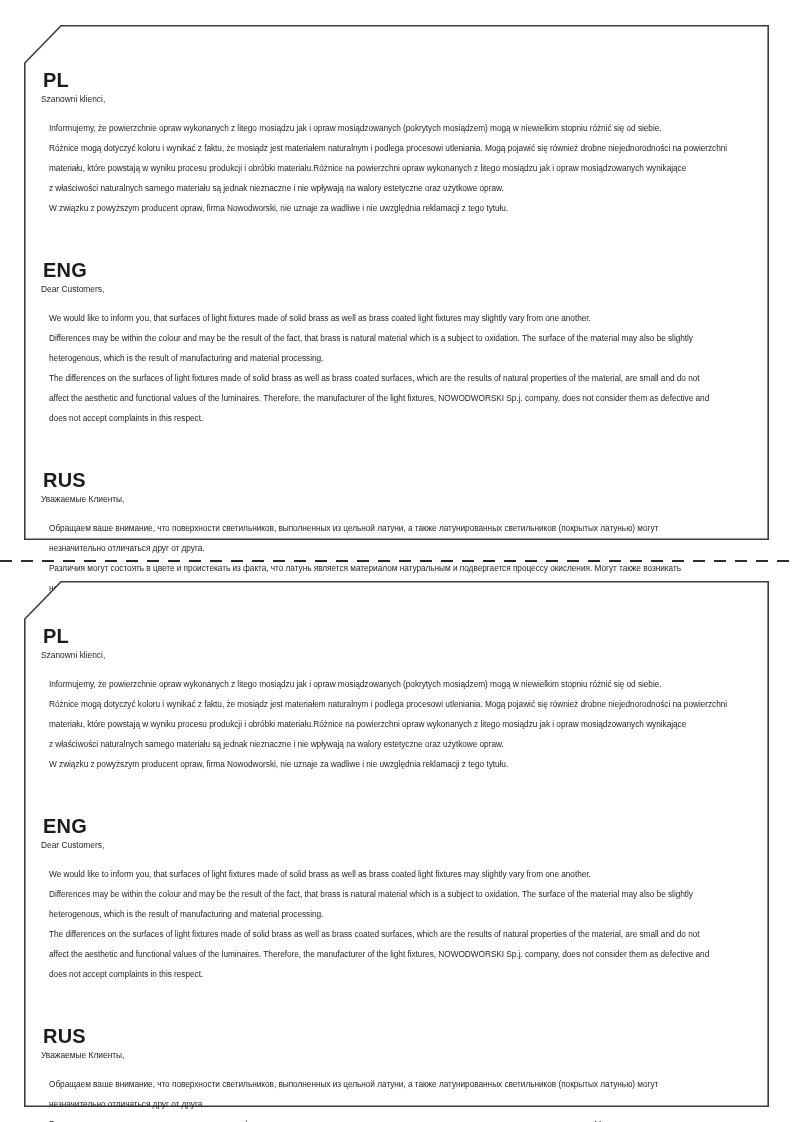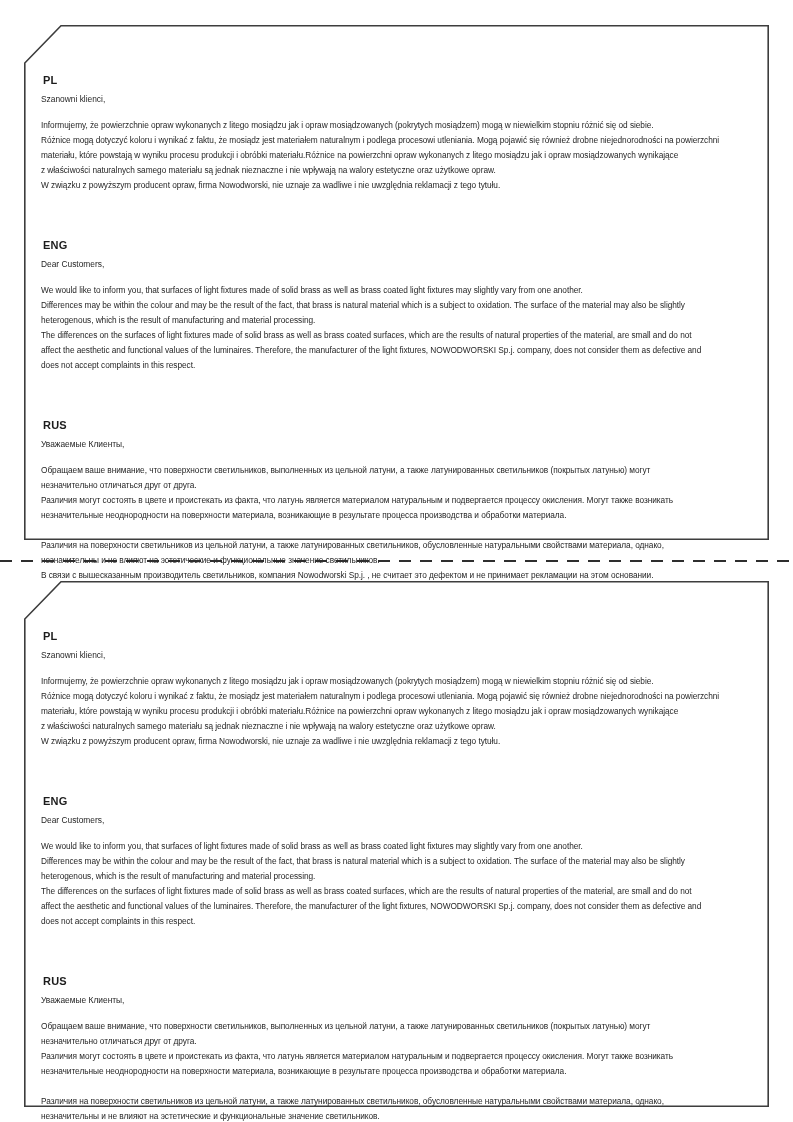--- a/index.html
+++ b/index.html
@@ -32,39 +32,39 @@
     top: 0;
     right: 0;
     padding: 46px 16px 0 17px;
     box-sizing: border-box;
   }
   .lang-section + .lang-section {
     margin-top: 43px;
   }
   .lang-heading {
     margin: 0 0 5px 2px;
-    font-size: 11px;
+    font-size: 20px;
     line-height: 18px;
     font-weight: 700;
     color: #1c1c1c;
     letter-spacing: 0.2px;
   }
   .greeting {
     margin: 0 0 13px 0;
     font-size: 8.4px;
     line-height: 11px;
     white-space: pre;
   }
   .greeting.bold {
     font-weight: 400;
   }
   .body-text {
-    margin: 0;
+    margin: 8px;
     font-size: 8.3px;
-    line-height: 15px;
+    line-height: 20px;
     letter-spacing: -0.05px;
     white-space: pre;
   }
   .cut-line {
     position: absolute;
     left: 0;
     top: 560px;
     width: 793px;
     height: 2px;
     background: repeating-linear-gradient(90deg, #2e2e2e 0, #2e2e2e 12px, transparent 12px, transparent 21px);

